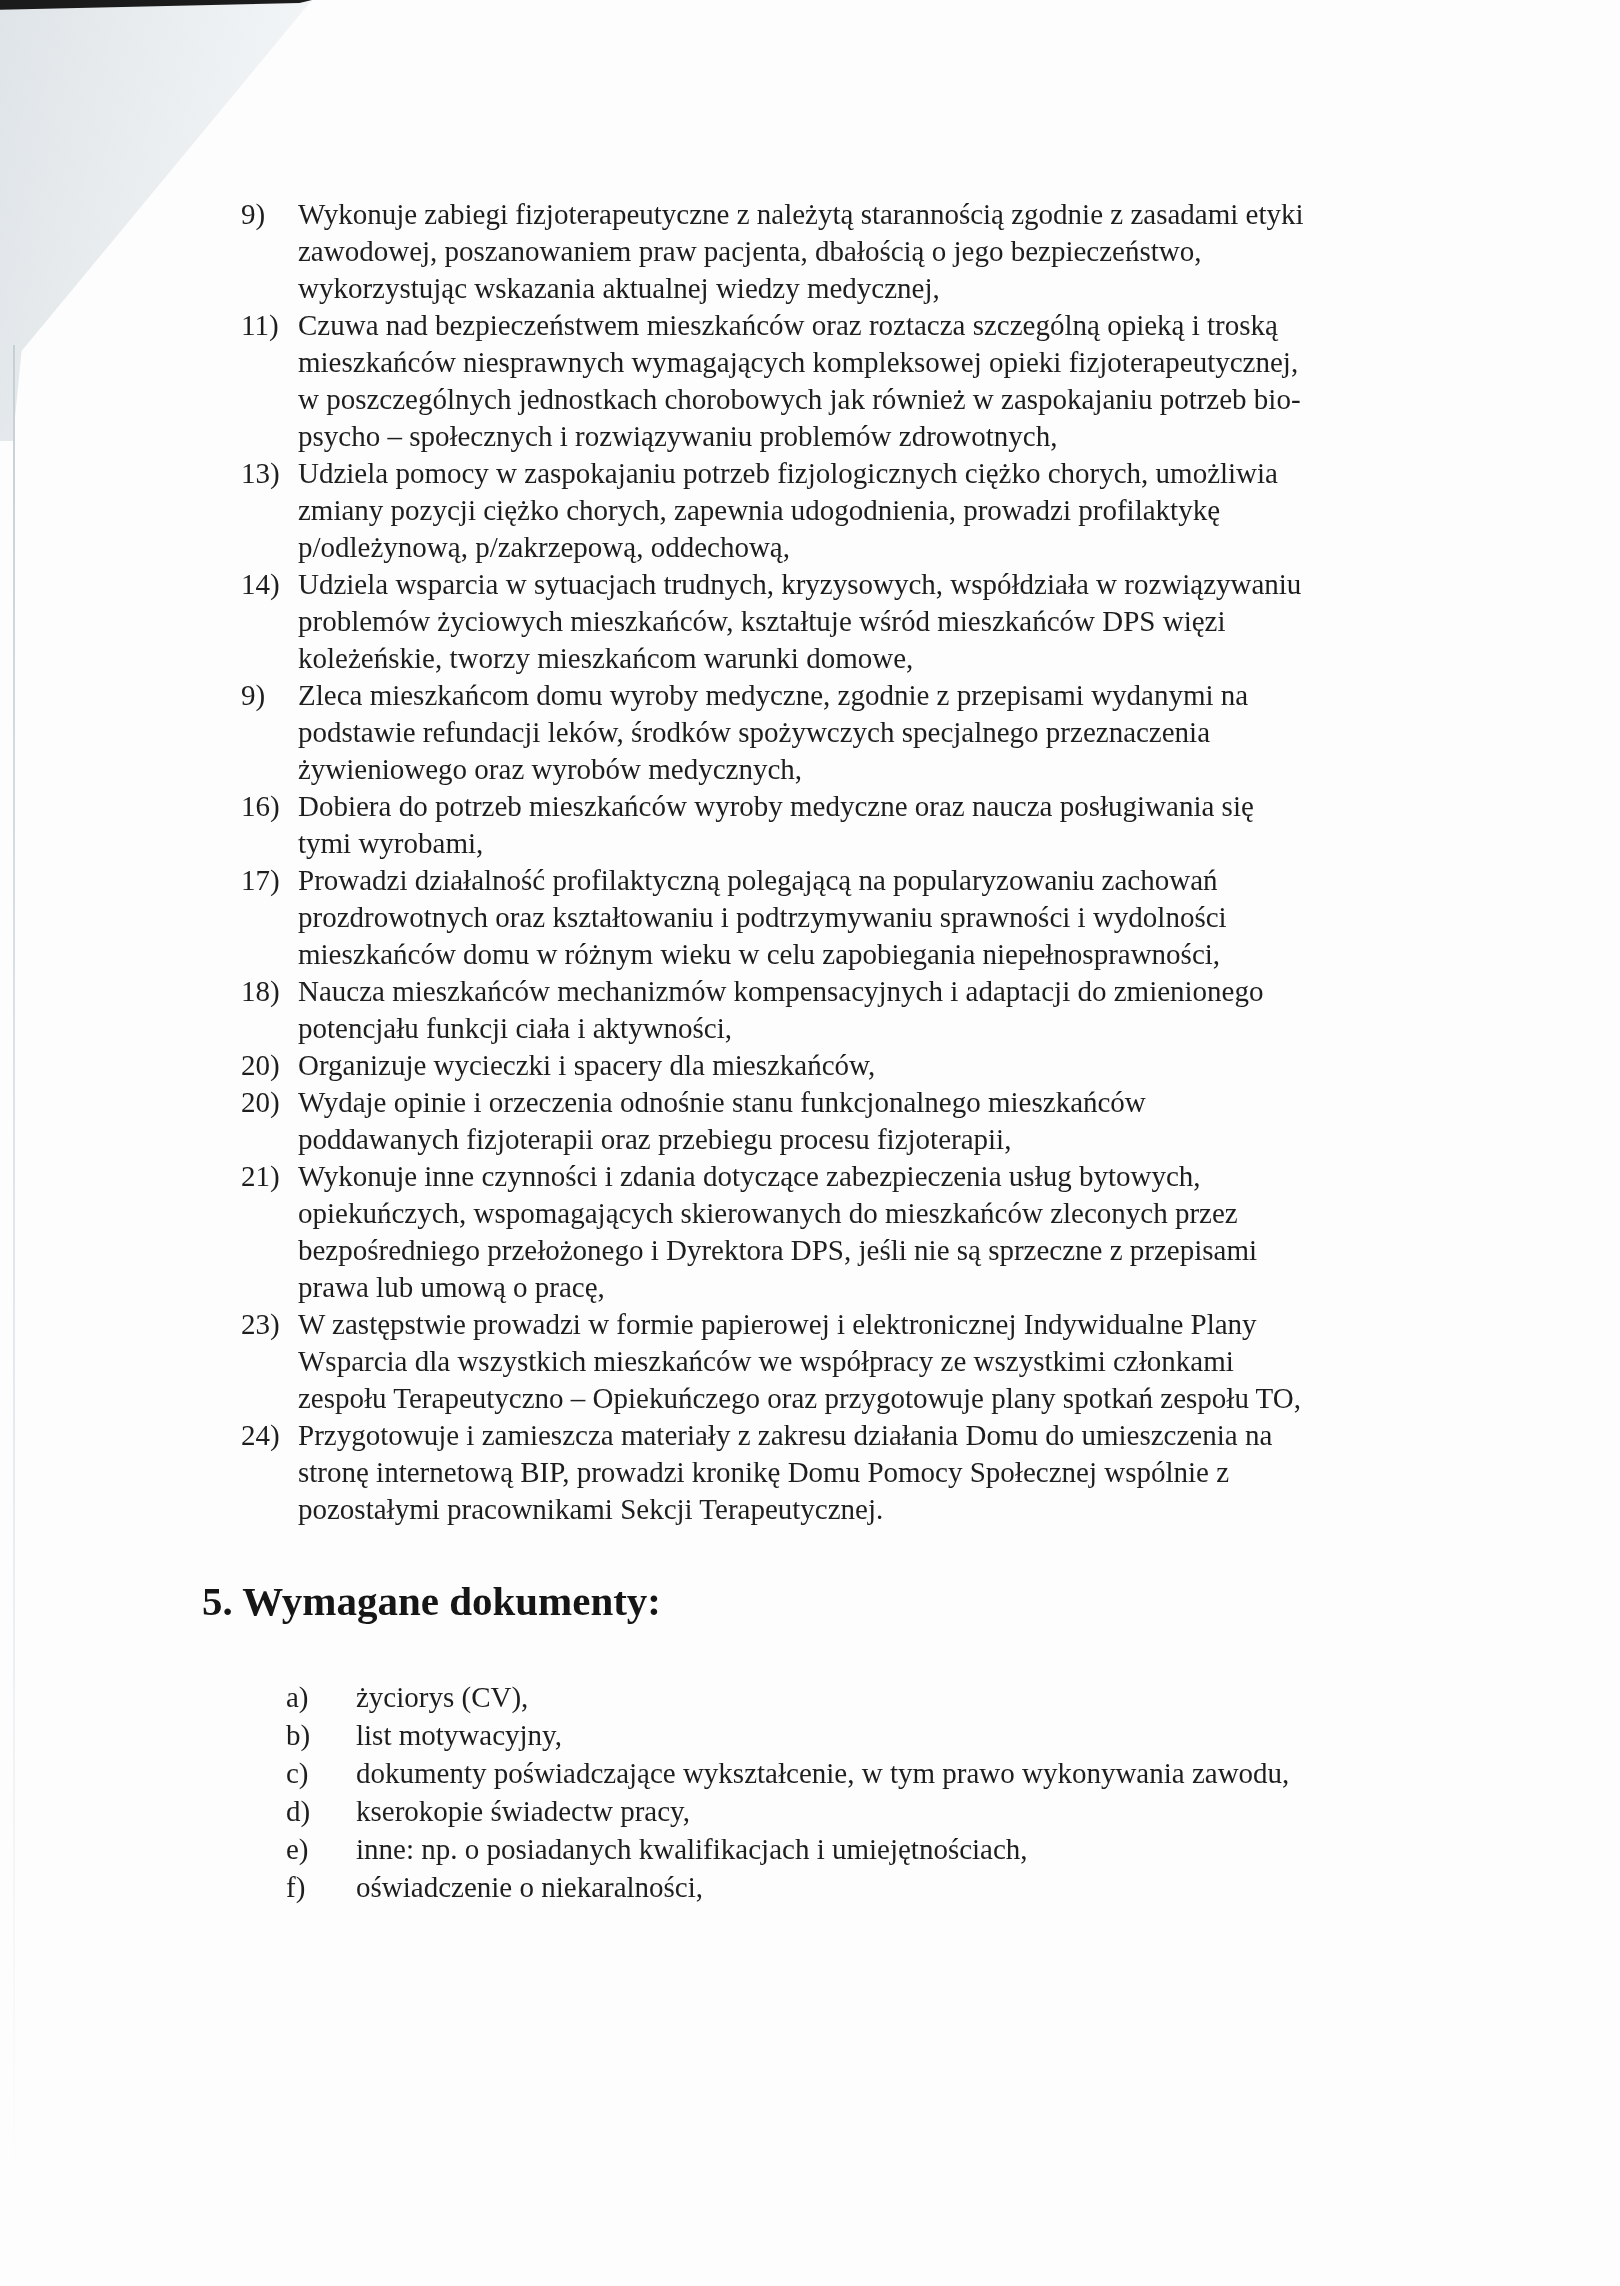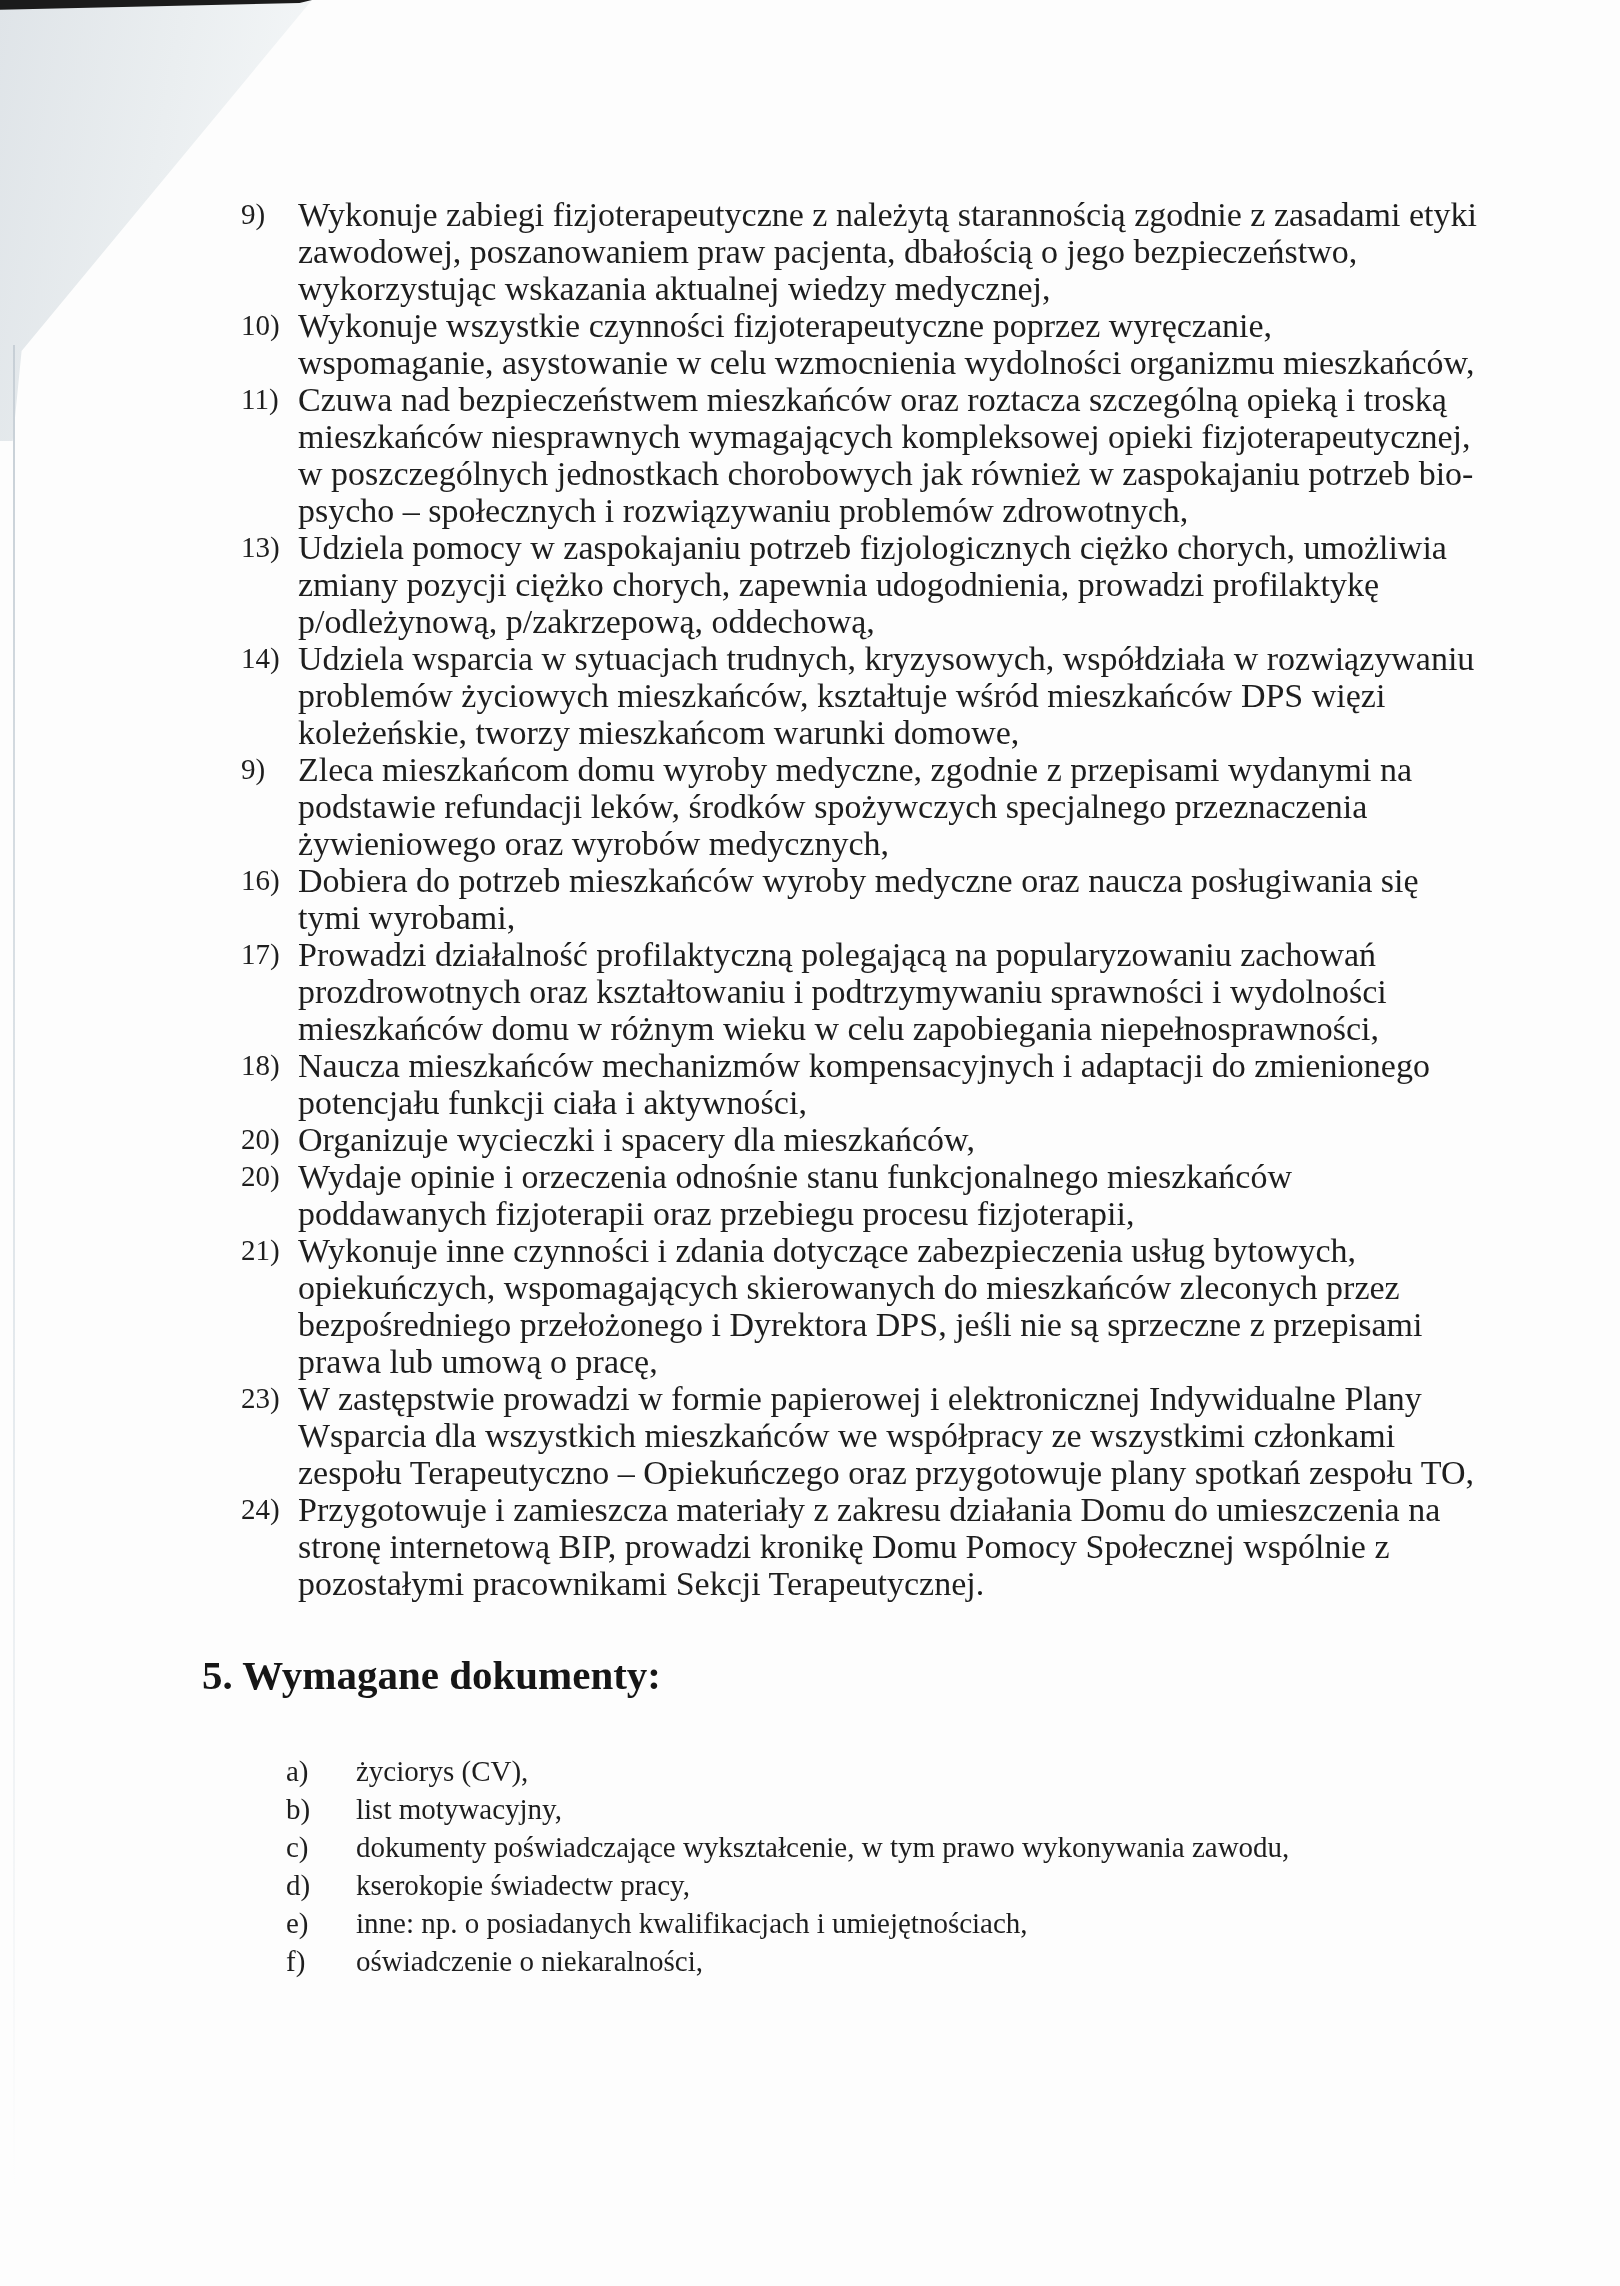--- a/index.html
+++ b/index.html
@@ -44,21 +44,21 @@
     width: 1274px;
   }
   .duty-row { display: flex; }
   .duty-num {
     flex: 0 0 57px;
     font-size: 29px;
     line-height: 37px;
   }
   .duty-text {
     flex: 1;
-    font-size: 34px;
+    font-size: 29px;
     line-height: 37px;
     white-space: pre-line;
   }
   .heading {
     margin: 54px 0 0 -39px;
     font-size: 41px;
     line-height: 39px;
     font-weight: bold;
     color: #161616;
   }
@@ -79,25 +79,20 @@
   <div class="top-sliver"></div>
   <div class="left-line"></div>
 
   <div class="content">
     <div class="duties" id="duties">
         <div class="duty-row">
           <span class="duty-num">9)</span>
           <div class="duty-text">Wykonuje zabiegi fizjoterapeutyczne z należytą starannością zgodnie z zasadami etyki
 zawodowej, poszanowaniem praw pacjenta, dbałością o jego bezpieczeństwo,
 wykorzystując wskazania aktualnej wiedzy medycznej,</div>
-        </div>
-        <div class="duty-row">
-          <span class="duty-num">10)</span>
-          <div class="duty-text">Wykonuje wszystkie czynności fizjoterapeutyczne poprzez wyręczanie,
-wspomaganie, asystowanie w celu wzmocnienia wydolności organizmu mieszkańców,</div>
         </div>
         <div class="duty-row">
           <span class="duty-num">11)</span>
           <div class="duty-text">Czuwa nad bezpieczeństwem mieszkańców oraz roztacza szczególną opieką i troską
 mieszkańców niesprawnych wymagających kompleksowej opieki fizjoterapeutycznej,
 w poszczególnych jednostkach chorobowych jak również w zaspokajaniu potrzeb bio-
 psycho – społecznych i rozwiązywaniu problemów zdrowotnych,</div>
         </div>
         <div class="duty-row">
           <span class="duty-num">13)</span>

